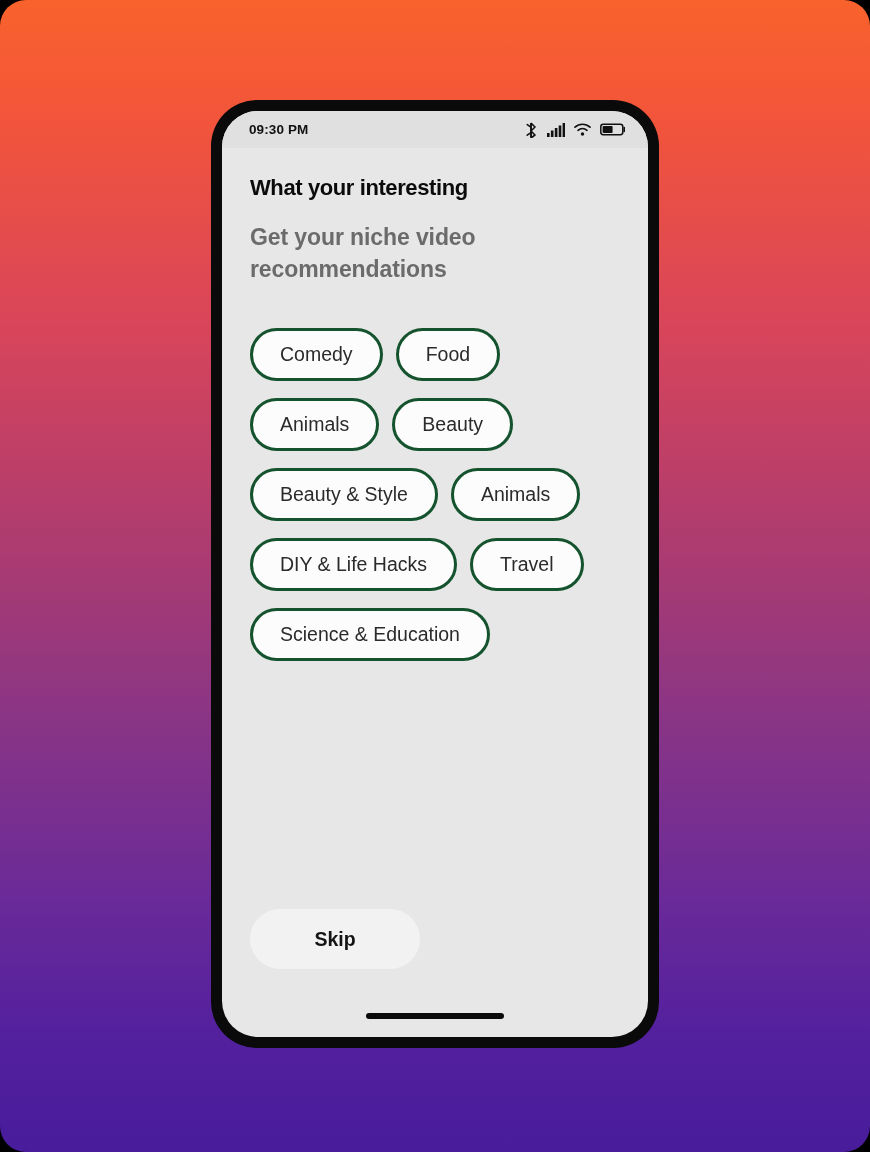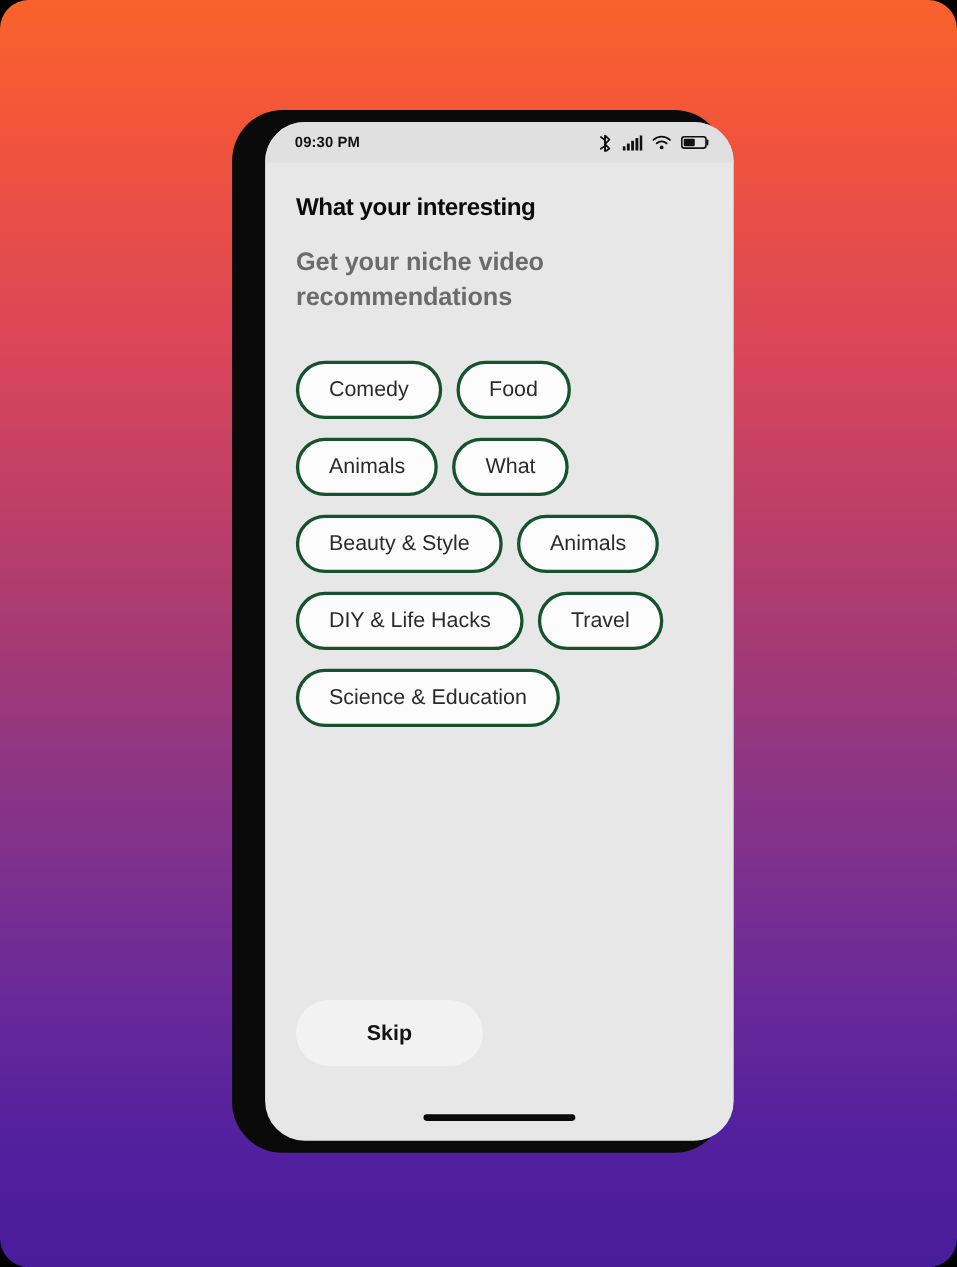--- a/index.html
+++ b/index.html
@@ -51,21 +51,20 @@
 
   .screen {
     width: 100%;
     height: 100%;
     background: #E7E7E7;
     border-radius: 36px;
     overflow: hidden;
     position: relative;
     display: flex;
     flex-direction: column;
-    margin-left: 19px;
   }
 
   
   .statusbar {
     height: 37px;
     background: #E0E0E0;
     display: flex;
     align-items: center;
     justify-content: space-between;
     padding: 0 22px 0 27px;
@@ -232,21 +231,21 @@
 
       <div class="content">
 
         <h1 class="title">What your interesting</h1>
         <p class="subtitle">Get your niche video recommendations</p>
 
         <div class="chips">
           <button class="chip">Comedy</button>
           <button class="chip">Food</button>
           <button class="chip">Animals</button>
-          <button class="chip">What</button>
+          <button class="chip">Beauty</button>
           <button class="chip">Beauty &amp; Style</button>
           <button class="chip">Animals</button>
           <button class="chip">DIY &amp; Life Hacks</button>
           <button class="chip">Travel</button>
           <button class="chip">Science &amp; Education</button>
         </div>
 
         <div class="actions">
           <button class="btn btn-skip">Skip</button>
         </div>

